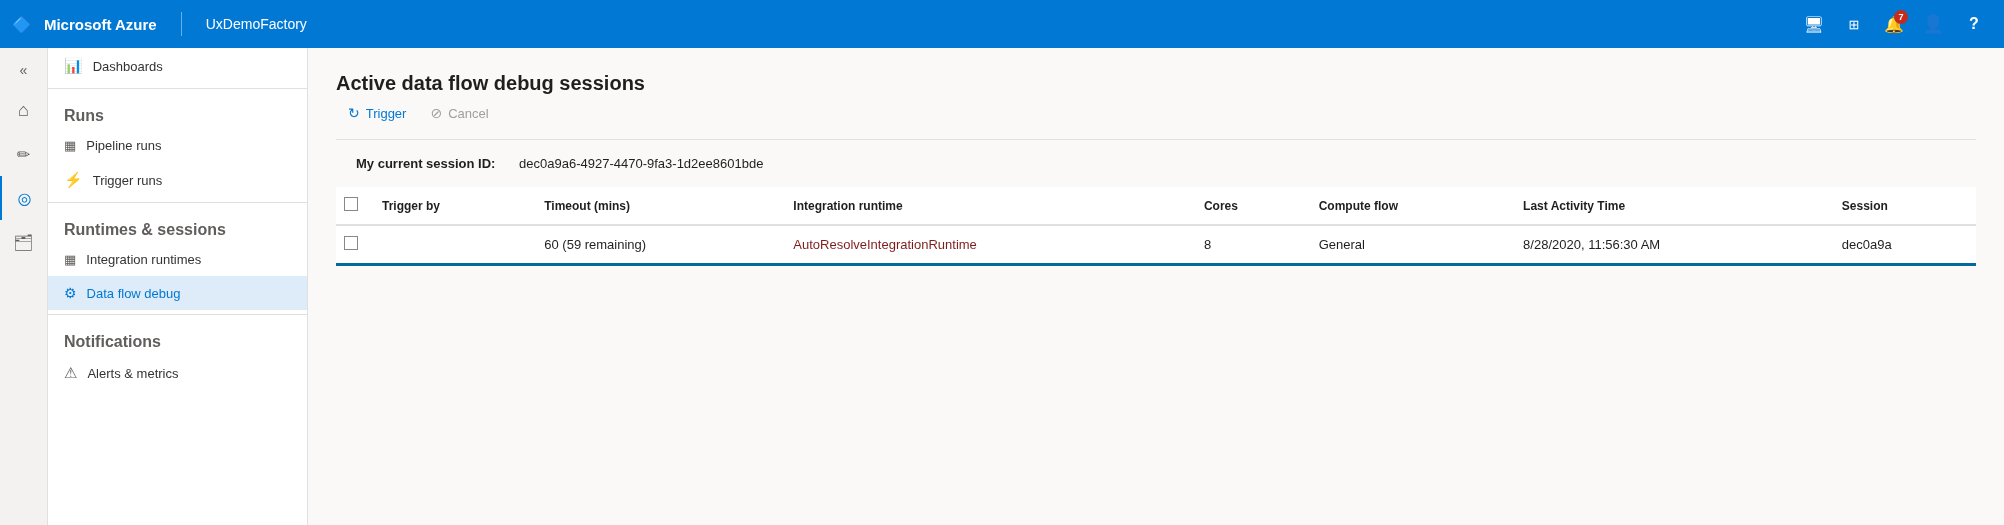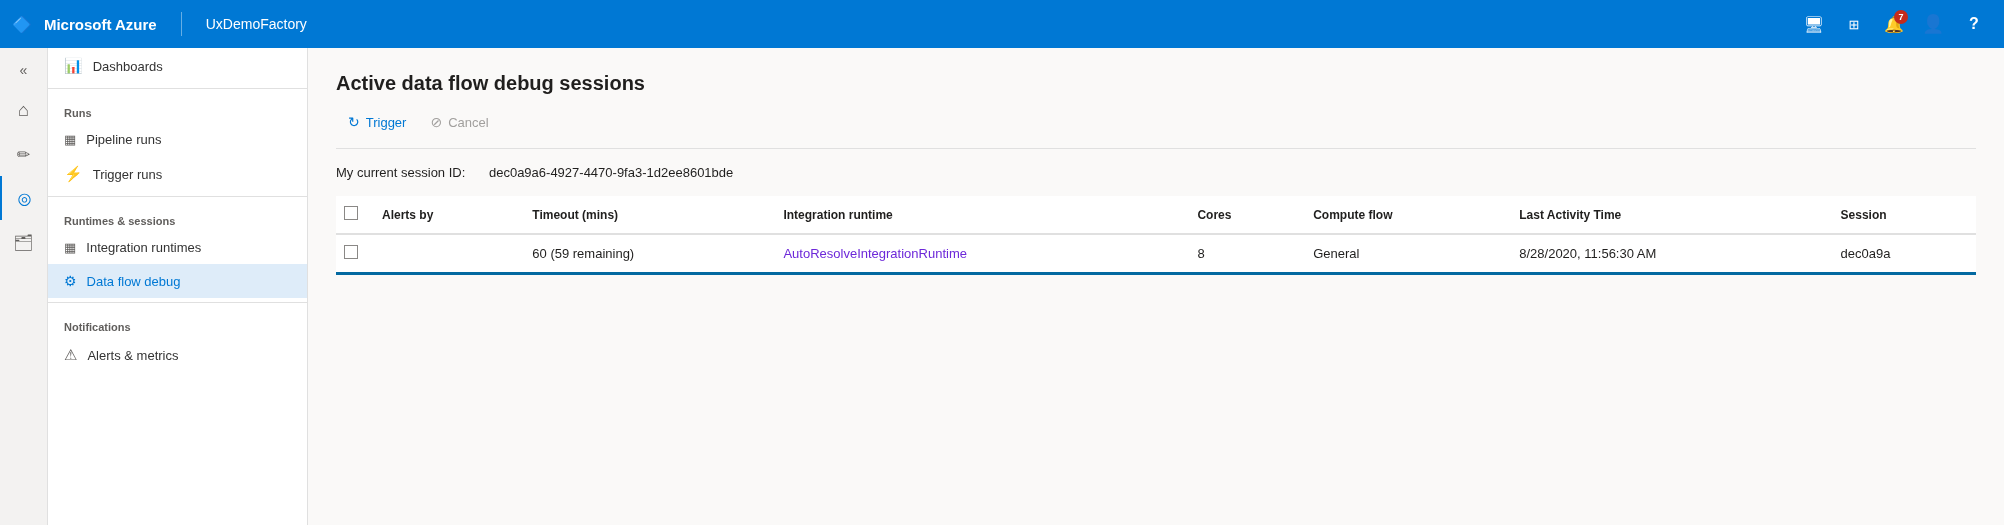--- a/index.html
+++ b/index.html
@@ -109,21 +109,21 @@
 
     
     .sidebar {
       width: 260px;
       background: #fff;
       border-right: 1px solid #e0e0e0;
       overflow-y: auto;
       flex-shrink: 0;
     }
     .sidebar-section-header {
-      font-size: 11px;
+      font-size: 16px;
       font-weight: 600;
       color: #605e5c;
       padding: 14px 16px 4px 16px;
       text-transform: none;
     }
     .sidebar-divider {
       height: 1px;
       background: #e0e0e0;
       margin: 4px 0;
     }
@@ -144,21 +144,21 @@
     .content {
       flex: 1;
       background: #faf9f8;
       overflow: auto;
       padding: 24px 28px;
     }
     .content-title {
       font-size: 20px;
       font-weight: 600;
       color: #201f1e;
-      margin-bottom: 13px;
+      margin-bottom: 4px;
     }
 
     
     .toolbar {
       display: flex;
       align-items: center;
       gap: 0;
       margin-bottom: 0;
       border-bottom: 1px solid #e0e0e0;
       padding-bottom: 12px;
@@ -177,21 +177,21 @@
     }
     .toolbar-btn.disabled { color: #a19f9d; cursor: default; }
     .toolbar-btn-icon { font-size: 14px; }
 
     
     .session-info {
       padding: 16px 0;
       font-size: 13px;
       color: #201f1e;
     }
-    .session-id-label { font-weight: 400; }
+    .session-id-label { font-weight: 700; margin-left: 20px; }
     .session-id-value { font-weight: 400; margin-left: 20px; }
 
     
     .data-table {
       width: 100%;
       border-collapse: collapse;
       background: #fff;
     }
     .data-table th {
       text-align: left;
@@ -216,21 +216,21 @@
     }
     .checkbox {
       width: 14px;
       height: 14px;
       border: 1px solid #8a8886;
       display: inline-block;
       cursor: pointer;
       background: #fff;
     }
     .link-text {
-      color: #6d28d9;
+      color: #7f1d1d;
       cursor: pointer;
       text-decoration: none;
     }
   </style>
 </head>
 <body>
 
 <div class="topbar">
   <div class="topbar-brand">
     <span style="font-size:16px;">🔷</span>
@@ -334,21 +334,21 @@
       <span class="session-id-value">dec0a9a6-4927-4470-9fa3-1d2ee8601bde</span>
     </div>
 
     <table class="data-table">
       <thead>
         <tr>
           <th class="th-checkbox">
             <span class="checkbox"></span>
           </th>
           <th>
-            <span>Alerts by</span>
+            <span>Trigger by</span>
           </th>
           <th>
             <span>Timeout (mins)</span>
           </th>
           <th>
             <span>Integration runtime</span>
           </th>
           <th>
             <span>Cores</span>
           </th>

